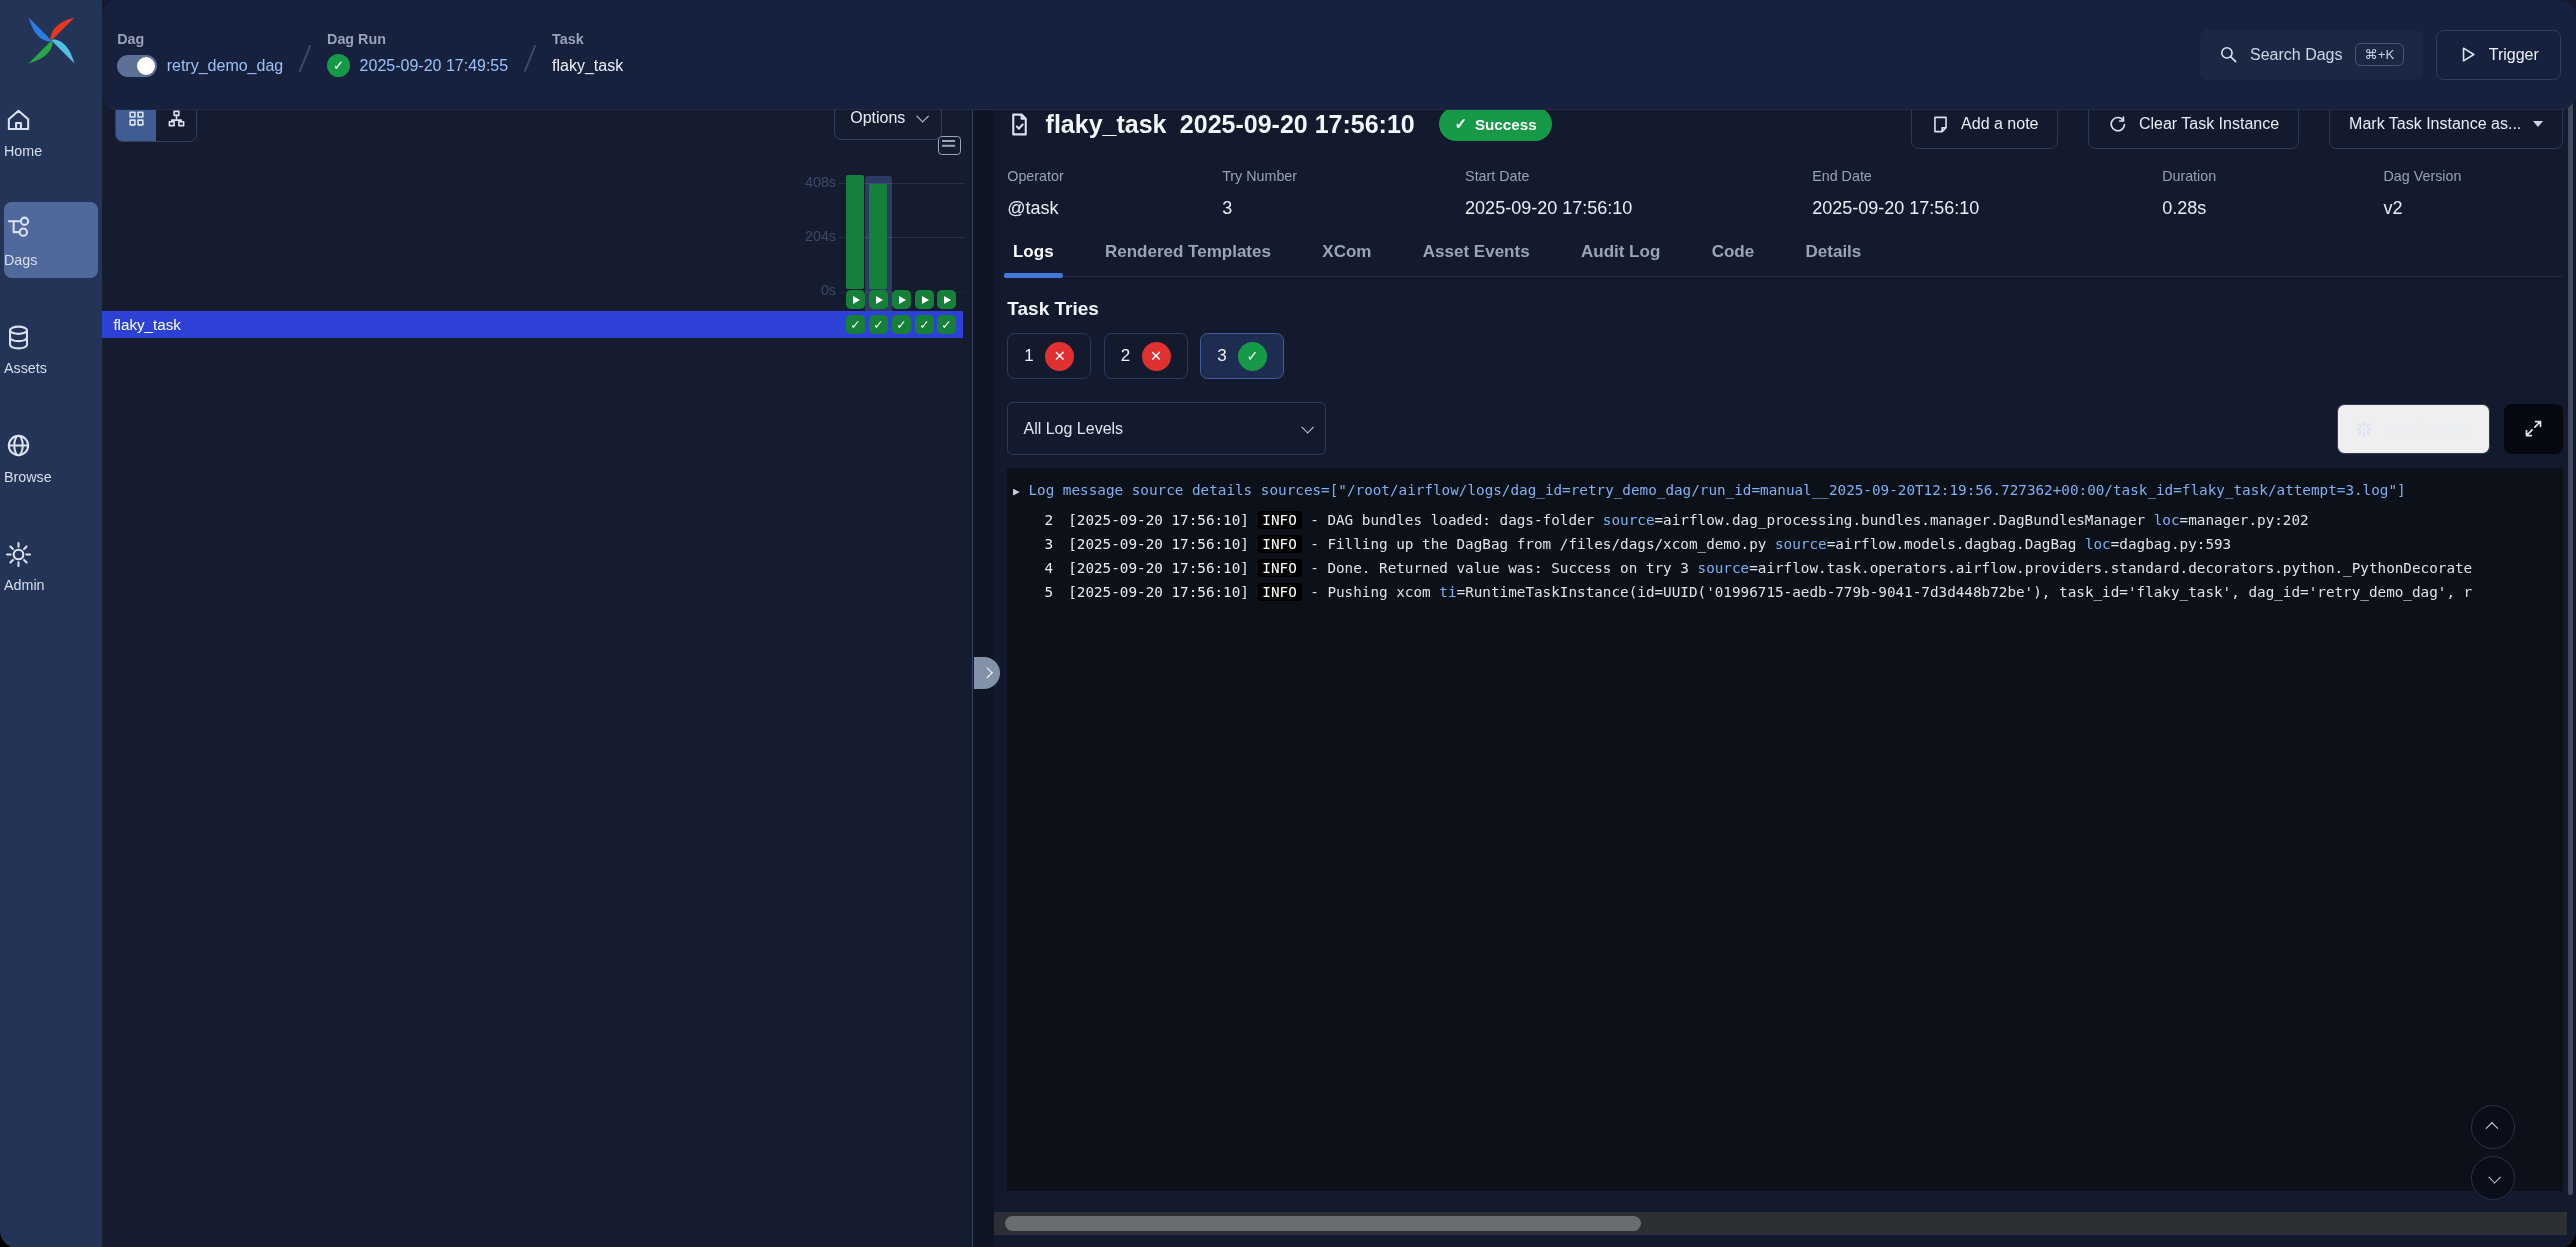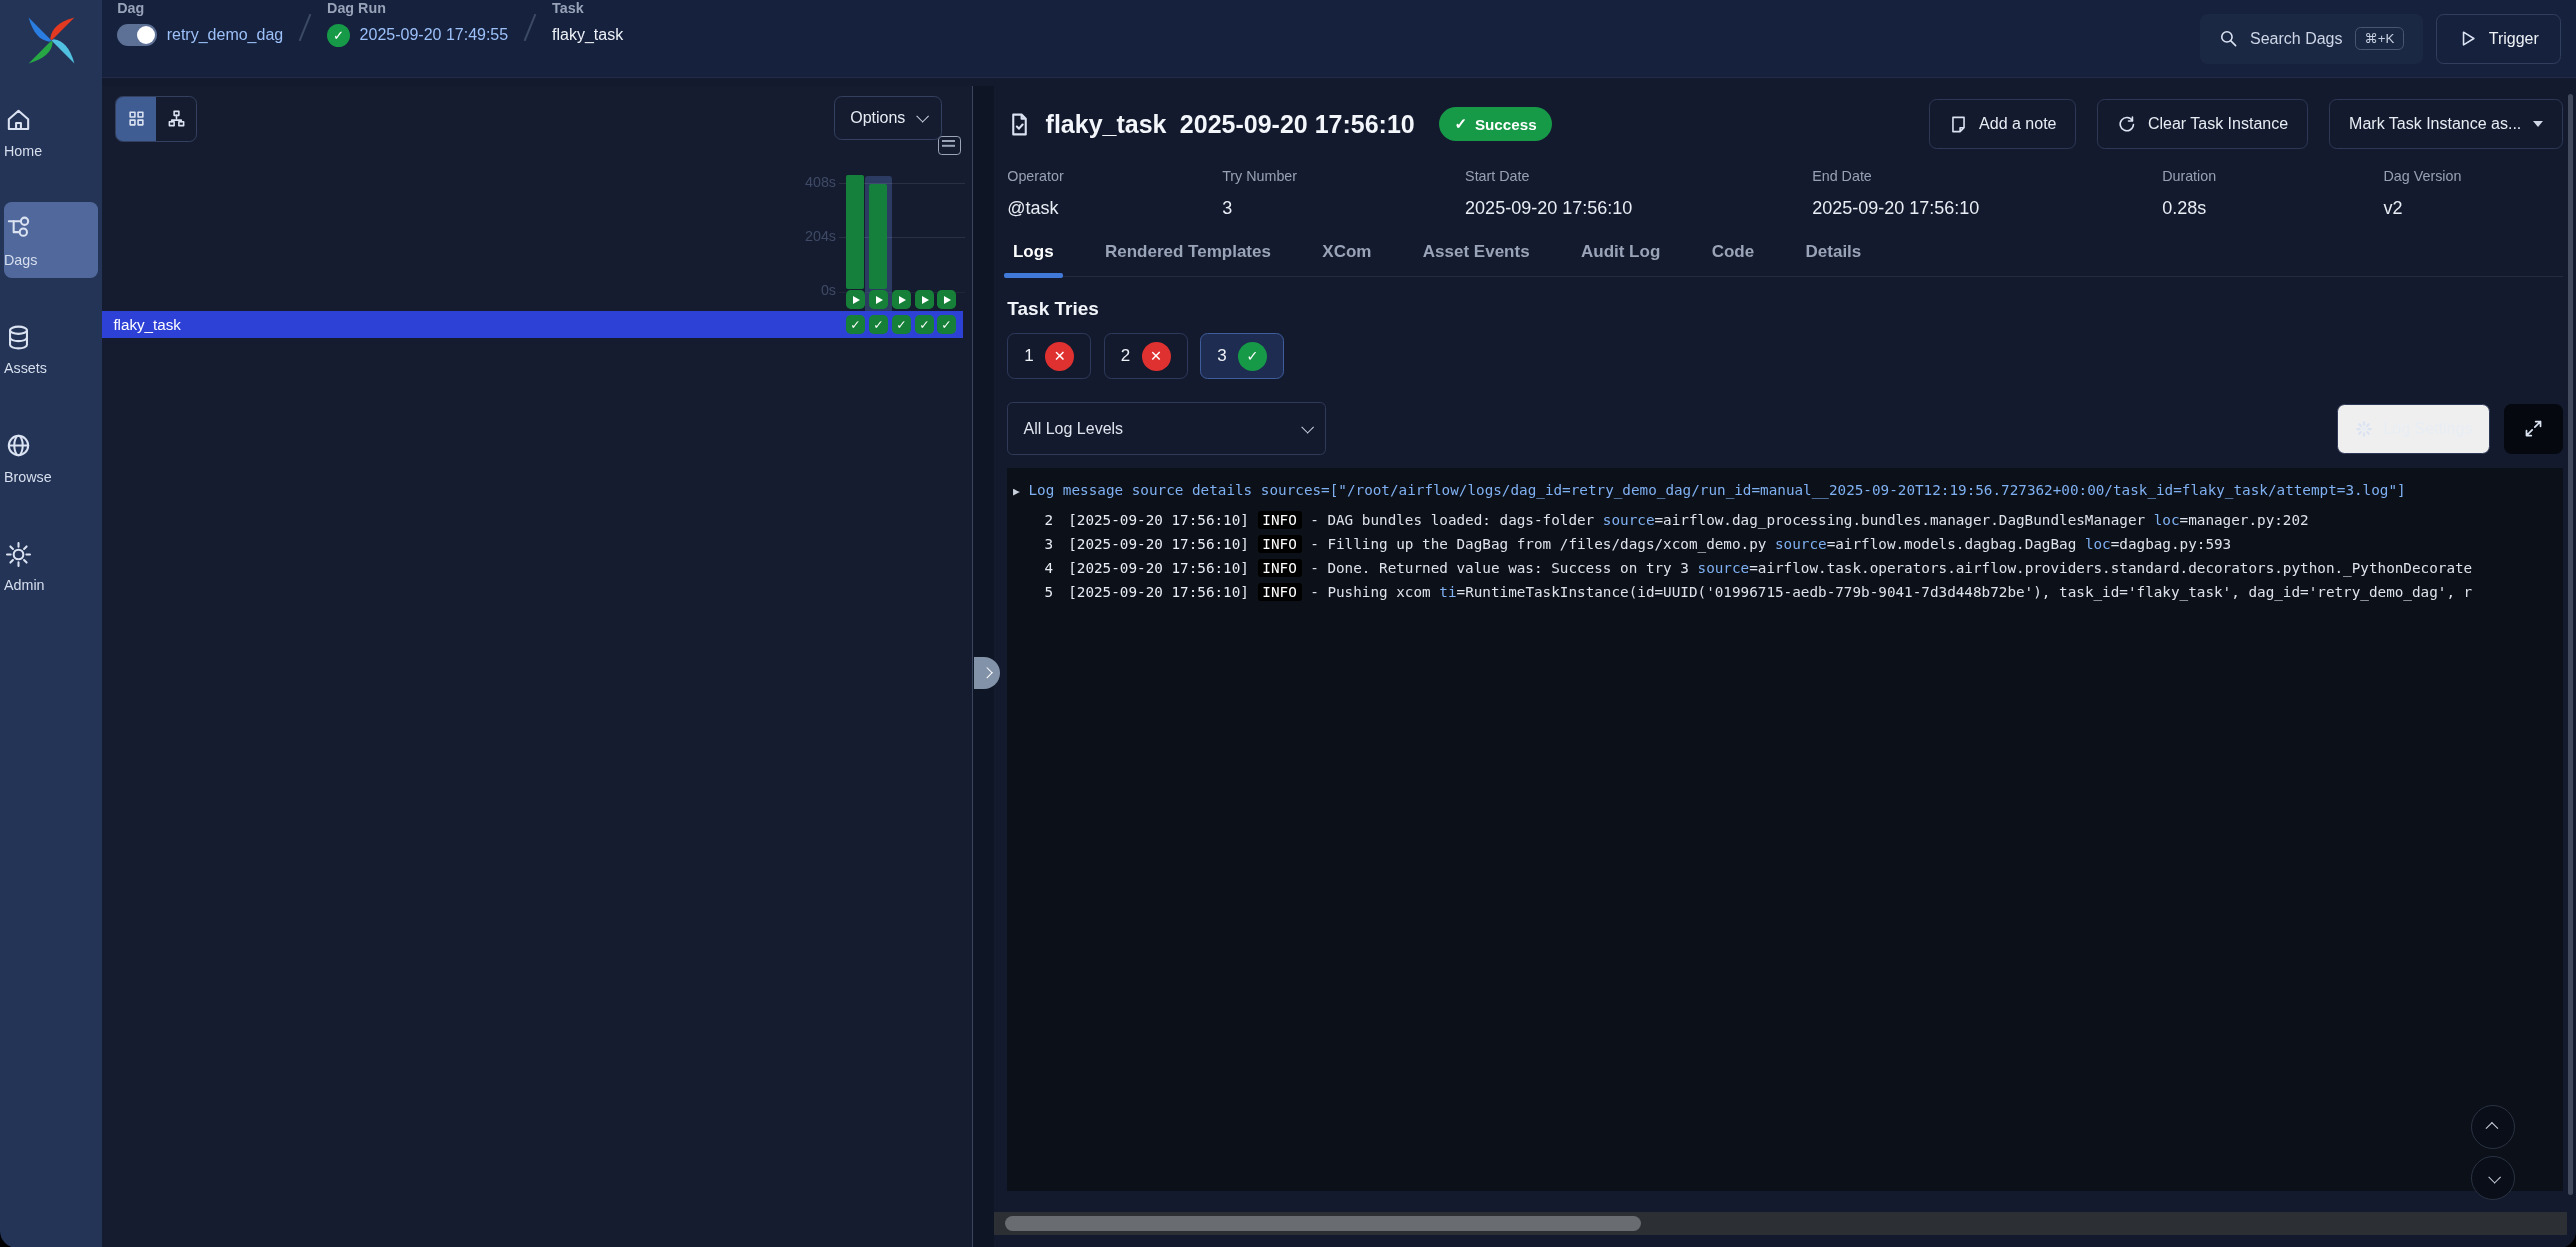--- a/index.html
+++ b/index.html
@@ -12,21 +12,21 @@
   .logo { margin:13.3px 0 25px; width:55px; height:55px; }
   .nav-item { width:94px; padding:12.4px 0 10.5px; margin-bottom:32px; display:flex; flex-direction:column; align-items:flex-start; gap:8.6px; color:#d7dfee; border-radius:7.6px; cursor:pointer; }
   .nav-item.active { background:#50689b; }
   .nav-item svg { width:29px; height:29px; stroke:#dbe3f2; stroke-width:1.7; fill:none; stroke-linecap:round; stroke-linejoin:round; }
   .nav-label { font-size:14.3px; }
   .sb-spacer { flex:1; }
   .sb-footer { margin-bottom:25px; display:flex; flex-direction:column; align-items:center; }
   .sb-footer .nav-item { margin-bottom:23px; }
 
   
-  .topbar { position:absolute; left:102px; right:0; top:0; height:78px; background:#15213d; border-bottom:1px solid #222c49; display:flex; z-index:4; }
+  .topbar { position:absolute; left:102px; right:0; top:0; height:110px; background:#15213d; border-bottom:1px solid #222c49; display:flex; align-items:center; z-index:4;border-radius:16px; }
   .crumbs { display:flex; align-items:flex-start; padding-left:15.2px; }
   .crumb { display:flex; flex-direction:column; gap:6.7px; }
   .crumb-label { font-size:14.3px; font-weight:700; color:#98a3b8; }
   .crumb-row { display:flex; align-items:center; gap:9.5px; height:25px; }
   .crumb-link { font-size:16px; color:#9cc0f8; cursor:pointer; }
   .crumb-text { font-size:16px; color:#eef1f6; }
   .crumb-sep { width:1.9px; height:29px; background:#3d4a66; transform:rotate(22deg); margin:13.3px 21px 0; }
   .toggle { width:40px; height:22px; border-radius:11.4px; background:#5d7095; position:relative; cursor:pointer; }
   .toggle .knob { position:absolute; right:1.9px; top:1.9px; width:18px; height:18px; border-radius:50%; background:#fff; }
   .run-check { width:23px; height:23px; border-radius:50%; background:#169a47; color:#fff; font-size:13.3px; display:flex; align-items:center; justify-content:center; }
@@ -65,21 +65,21 @@
   .divider-strip { position:absolute; left:972px; top:86px; width:22px; bottom:0; background:#0e1524; border-left:1px solid #3a4560; z-index:3; }
   .split-handle { position:absolute; left:974px; top:657px; width:26px; height:32px; background:#8292a8; border-radius:0 16px 16px 0; display:flex; align-items:center; justify-content:center; cursor:col-resize; z-index:6; }
   .split-handle .chev { border-color:#fff; width:7.6px; height:7.6px; }
 
   
   .right-panel { position:absolute; left:994px; top:86px; right:0; bottom:0; background:#131a2d; display:flex; flex-direction:column; padding:0 13.3px; border-radius:0 0 15.2px 0; }
   .ti-header { margin-top:13.3px; display:flex; align-items:center; }
   .ti-title-group { display:flex; align-items:center; gap:13.3px; }
   .ti-title { font-size:25px; font-weight:700; color:#f3f6fa; }
   .badge { margin-left:11.4px; height:34px; padding:0 15.2px; border-radius:17px; background:#169a47; color:#fff; font-size:15.2px; font-weight:600; display:flex; align-items:center; gap:7.6px; }
-  .ti-actions { margin-left:auto; display:flex; gap:21px; }
+  .ti-actions { margin-left:auto; display:flex; gap:30px; }
   .act-btn { height:50px; padding:0 19px; border:1px solid #2c3855; border-radius:7.6px; display:flex; align-items:center; gap:11.4px; font-size:16px; color:#e8edf4; cursor:pointer; background:transparent; }
   .caret-down { width:0; height:0; border-left:5.7px solid transparent; border-right:5.7px solid transparent; border-top:6.7px solid #cfd6e4; }
 
   .ti-meta { margin-top:19px; display:flex; }
   .meta-label { font-size:14.3px; color:#97a1b5; }
   .meta-value { margin-top:13.3px; font-size:18px; color:#e9edf4; }
 
   .tabs { margin-top:23px; display:flex; gap:40px; border-bottom:1px solid rgba(255,255,255,0.08); }
   .tab { font-size:17px; font-weight:600; color:#9aa4b8; padding:0 5.7px 14.3px; cursor:pointer; position:relative; }
   .tab.active { color:#fff; }

